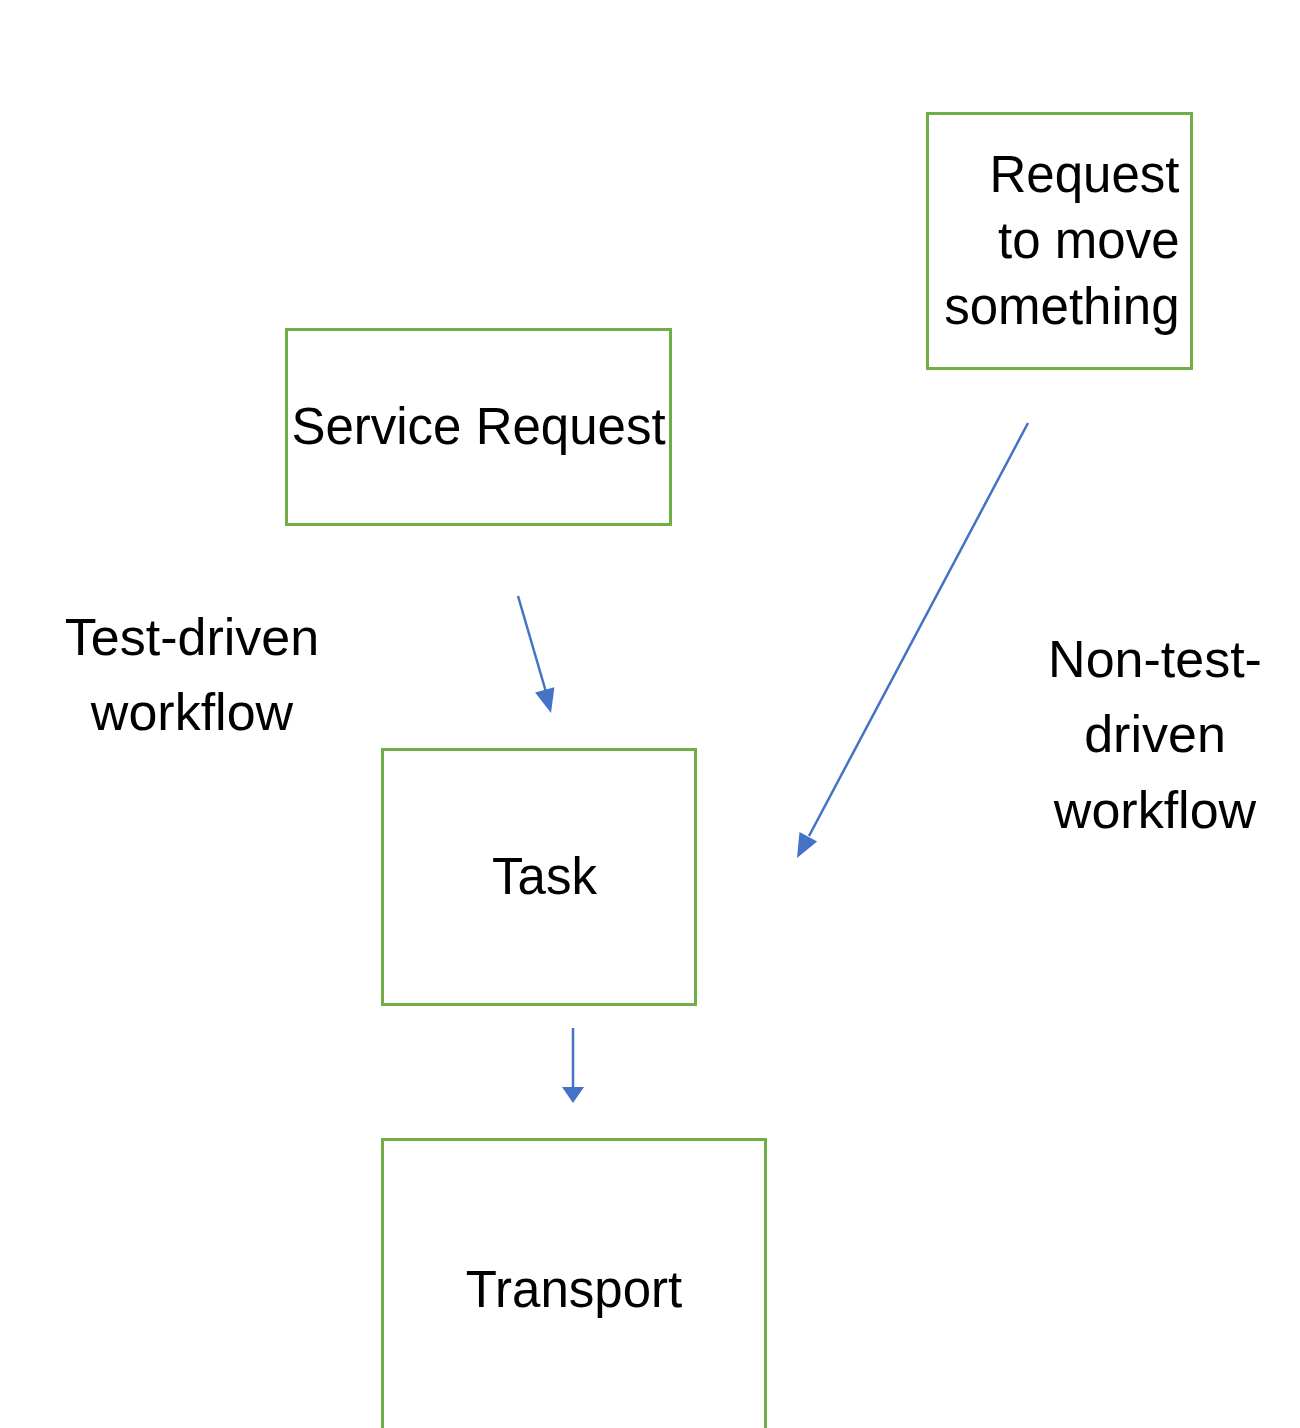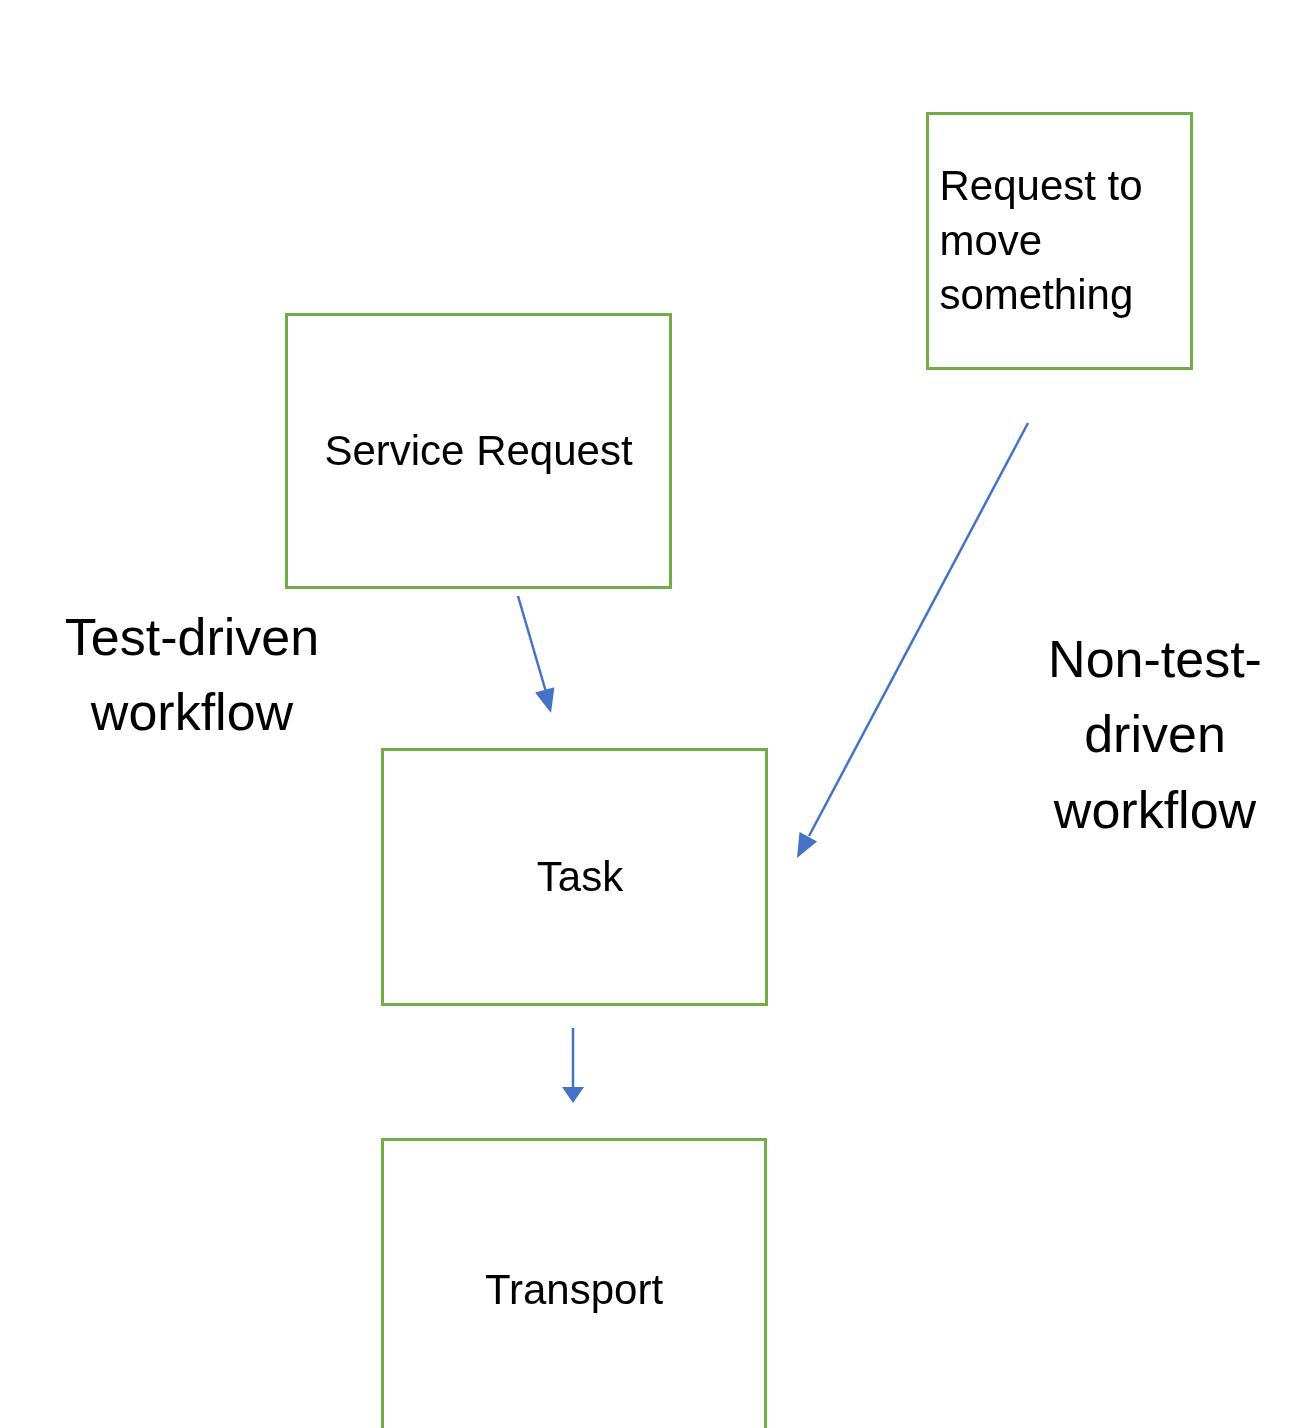--- a/index.html
+++ b/index.html
@@ -23,28 +23,28 @@
   .node {
     position: absolute;
     border: 3px solid var(--box-border);
     background: var(--background);
     display: flex;
     align-items: center;
     justify-content: center;
   }
   .node-label {
     color: var(--text);
-    font-size: 42px;
+    font-size: 51px;
     line-height: 1.3;
-    text-align: left;
+    text-align: right;
   }
   #node-request-to-move { left: 926px; top: 112px; width: 267px; height: 258px; }
   #node-request-to-move .node-label { max-width: 240px; }
-  #node-service-request { left: 285px; top: 313px; width: 387px; height: 276px; }
-  #node-task            { left: 381px; top: 748px; width: 387px; height: 258px; padding-left: 11px; }
+  #node-service-request { left: 285px; top: 328px; width: 387px; height: 198px; }
+  #node-task            { left: 381px; top: 748px; width: 316px; height: 258px; padding-left: 11px; }
   #node-transport       { left: 381px; top: 1138px; width: 386px; height: 304px; }
 
   .edge-label {
     position: absolute;
     color: var(--text);
     font-size: 52px;
     line-height: 1.45;
     text-align: center;
   }
   #edge-label-test-driven     { left: 32px;  top: 600px; width: 320px; }

